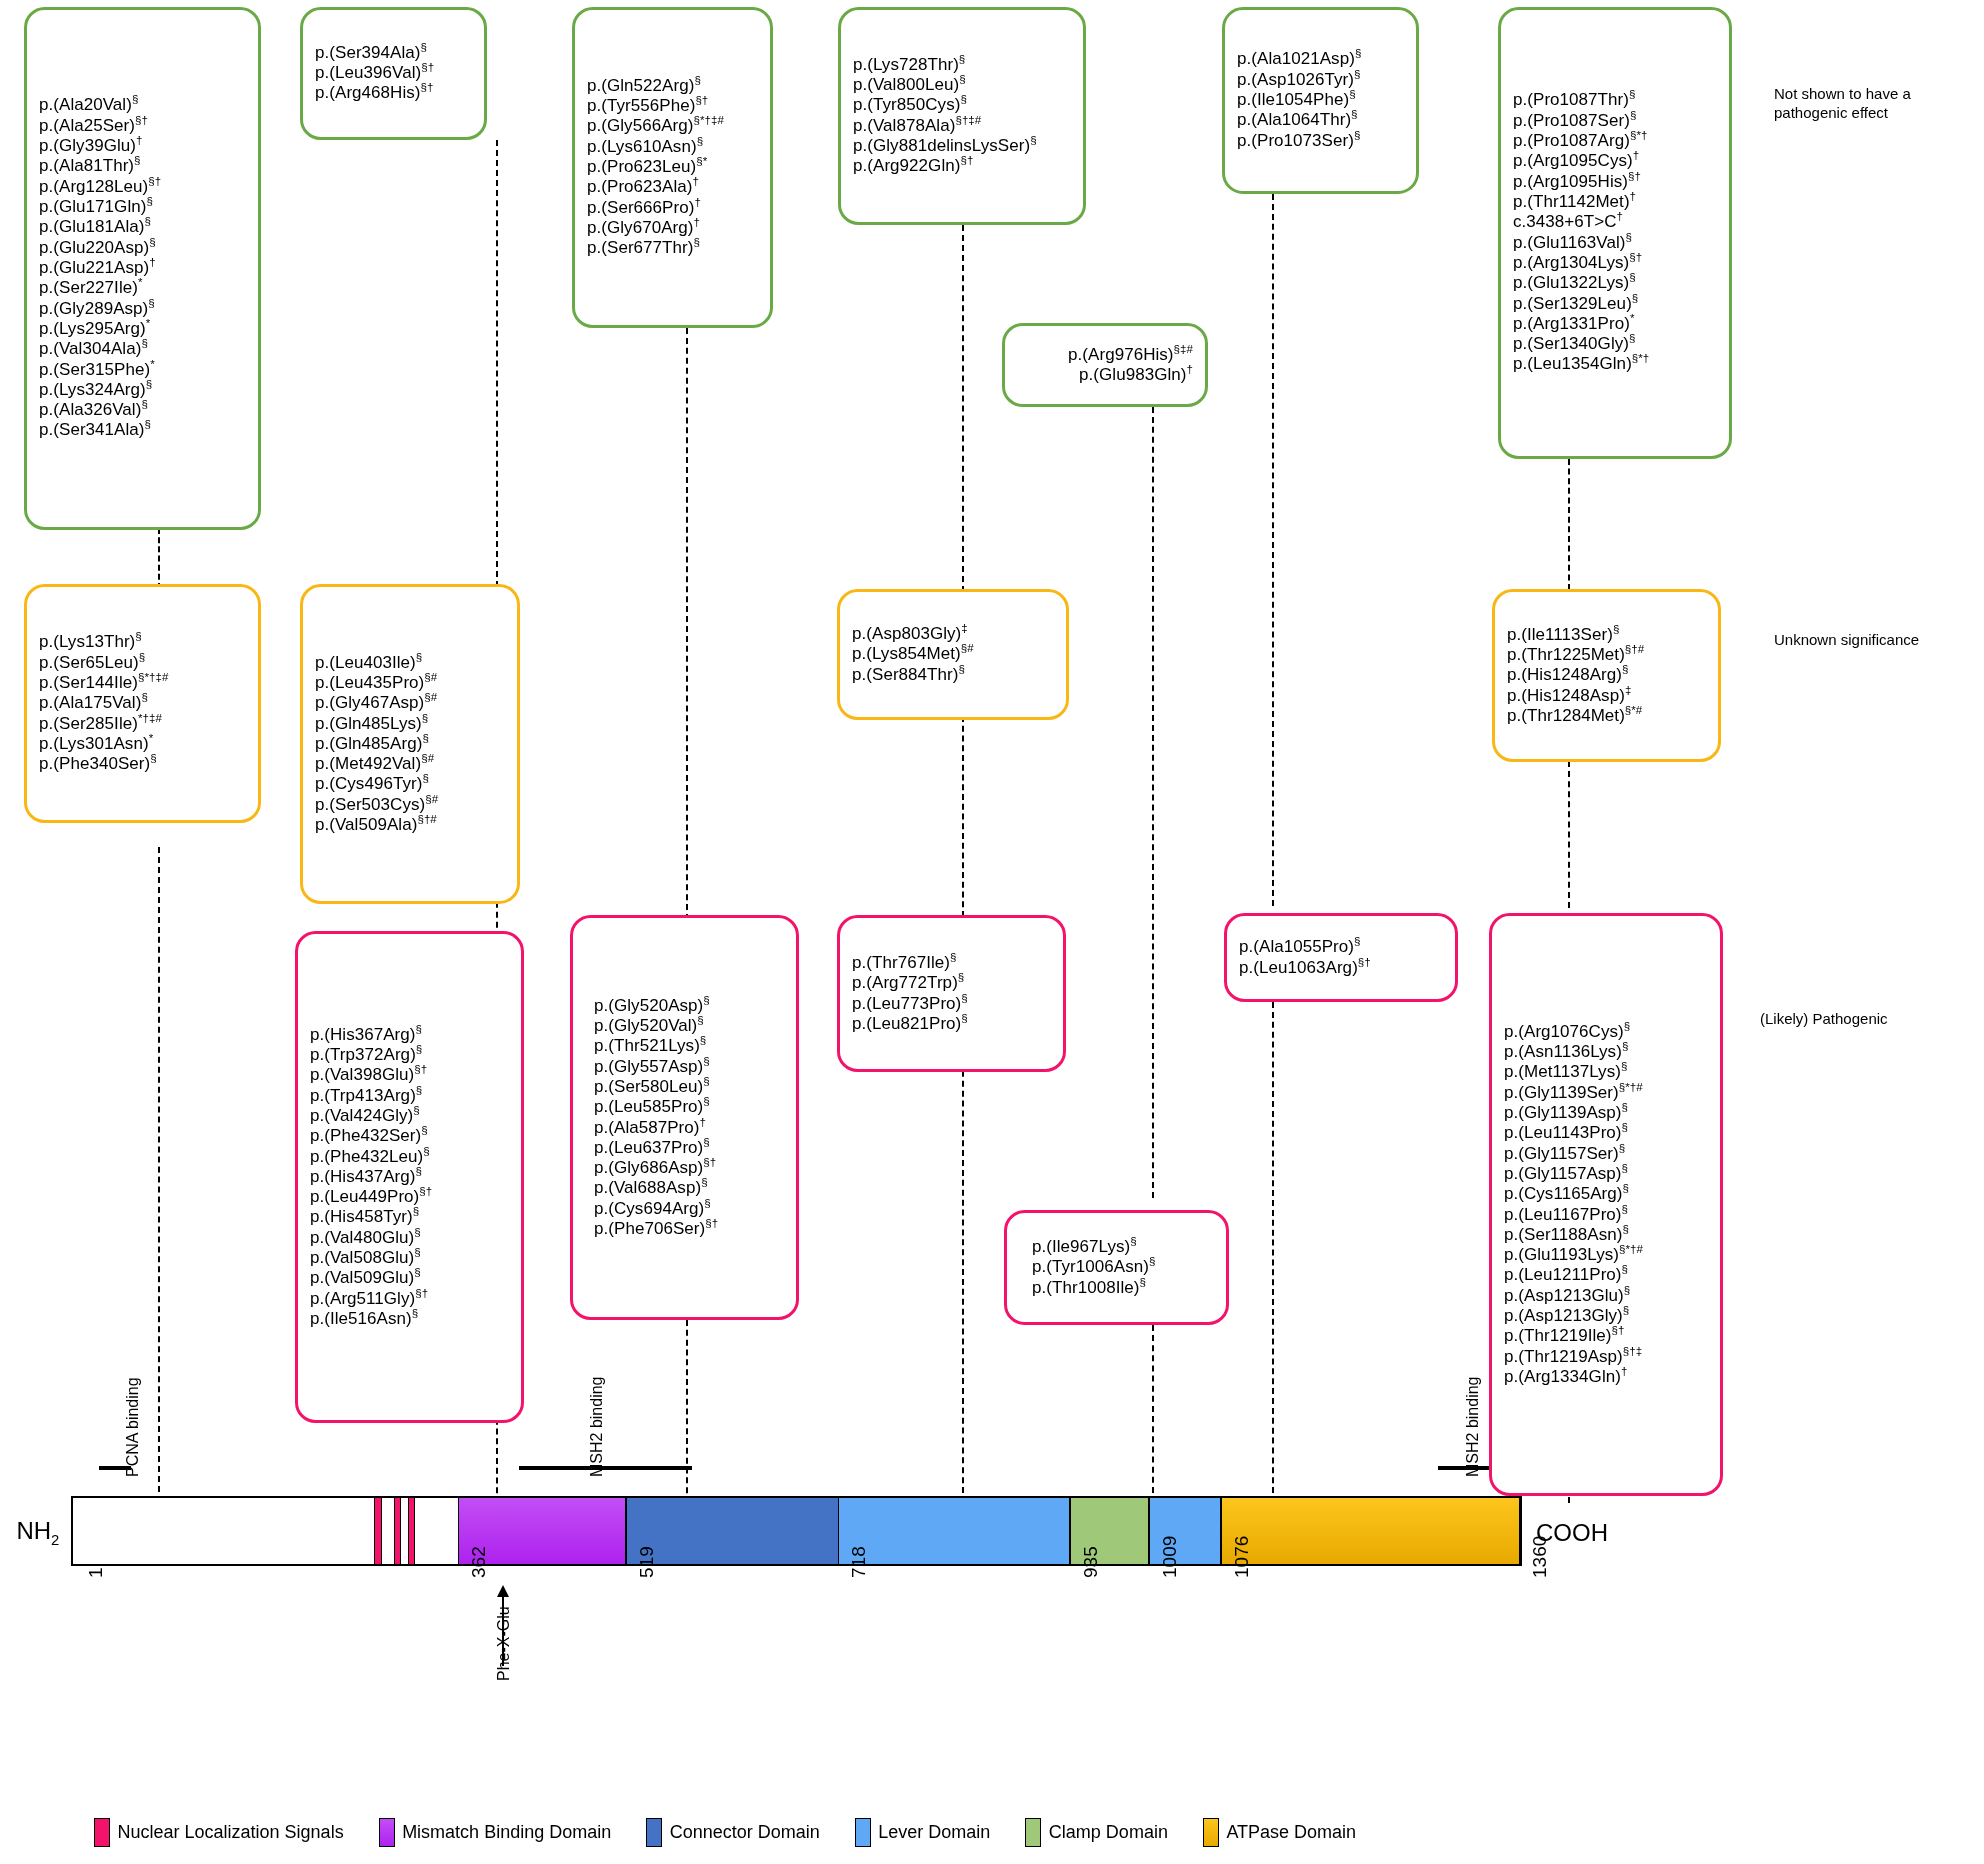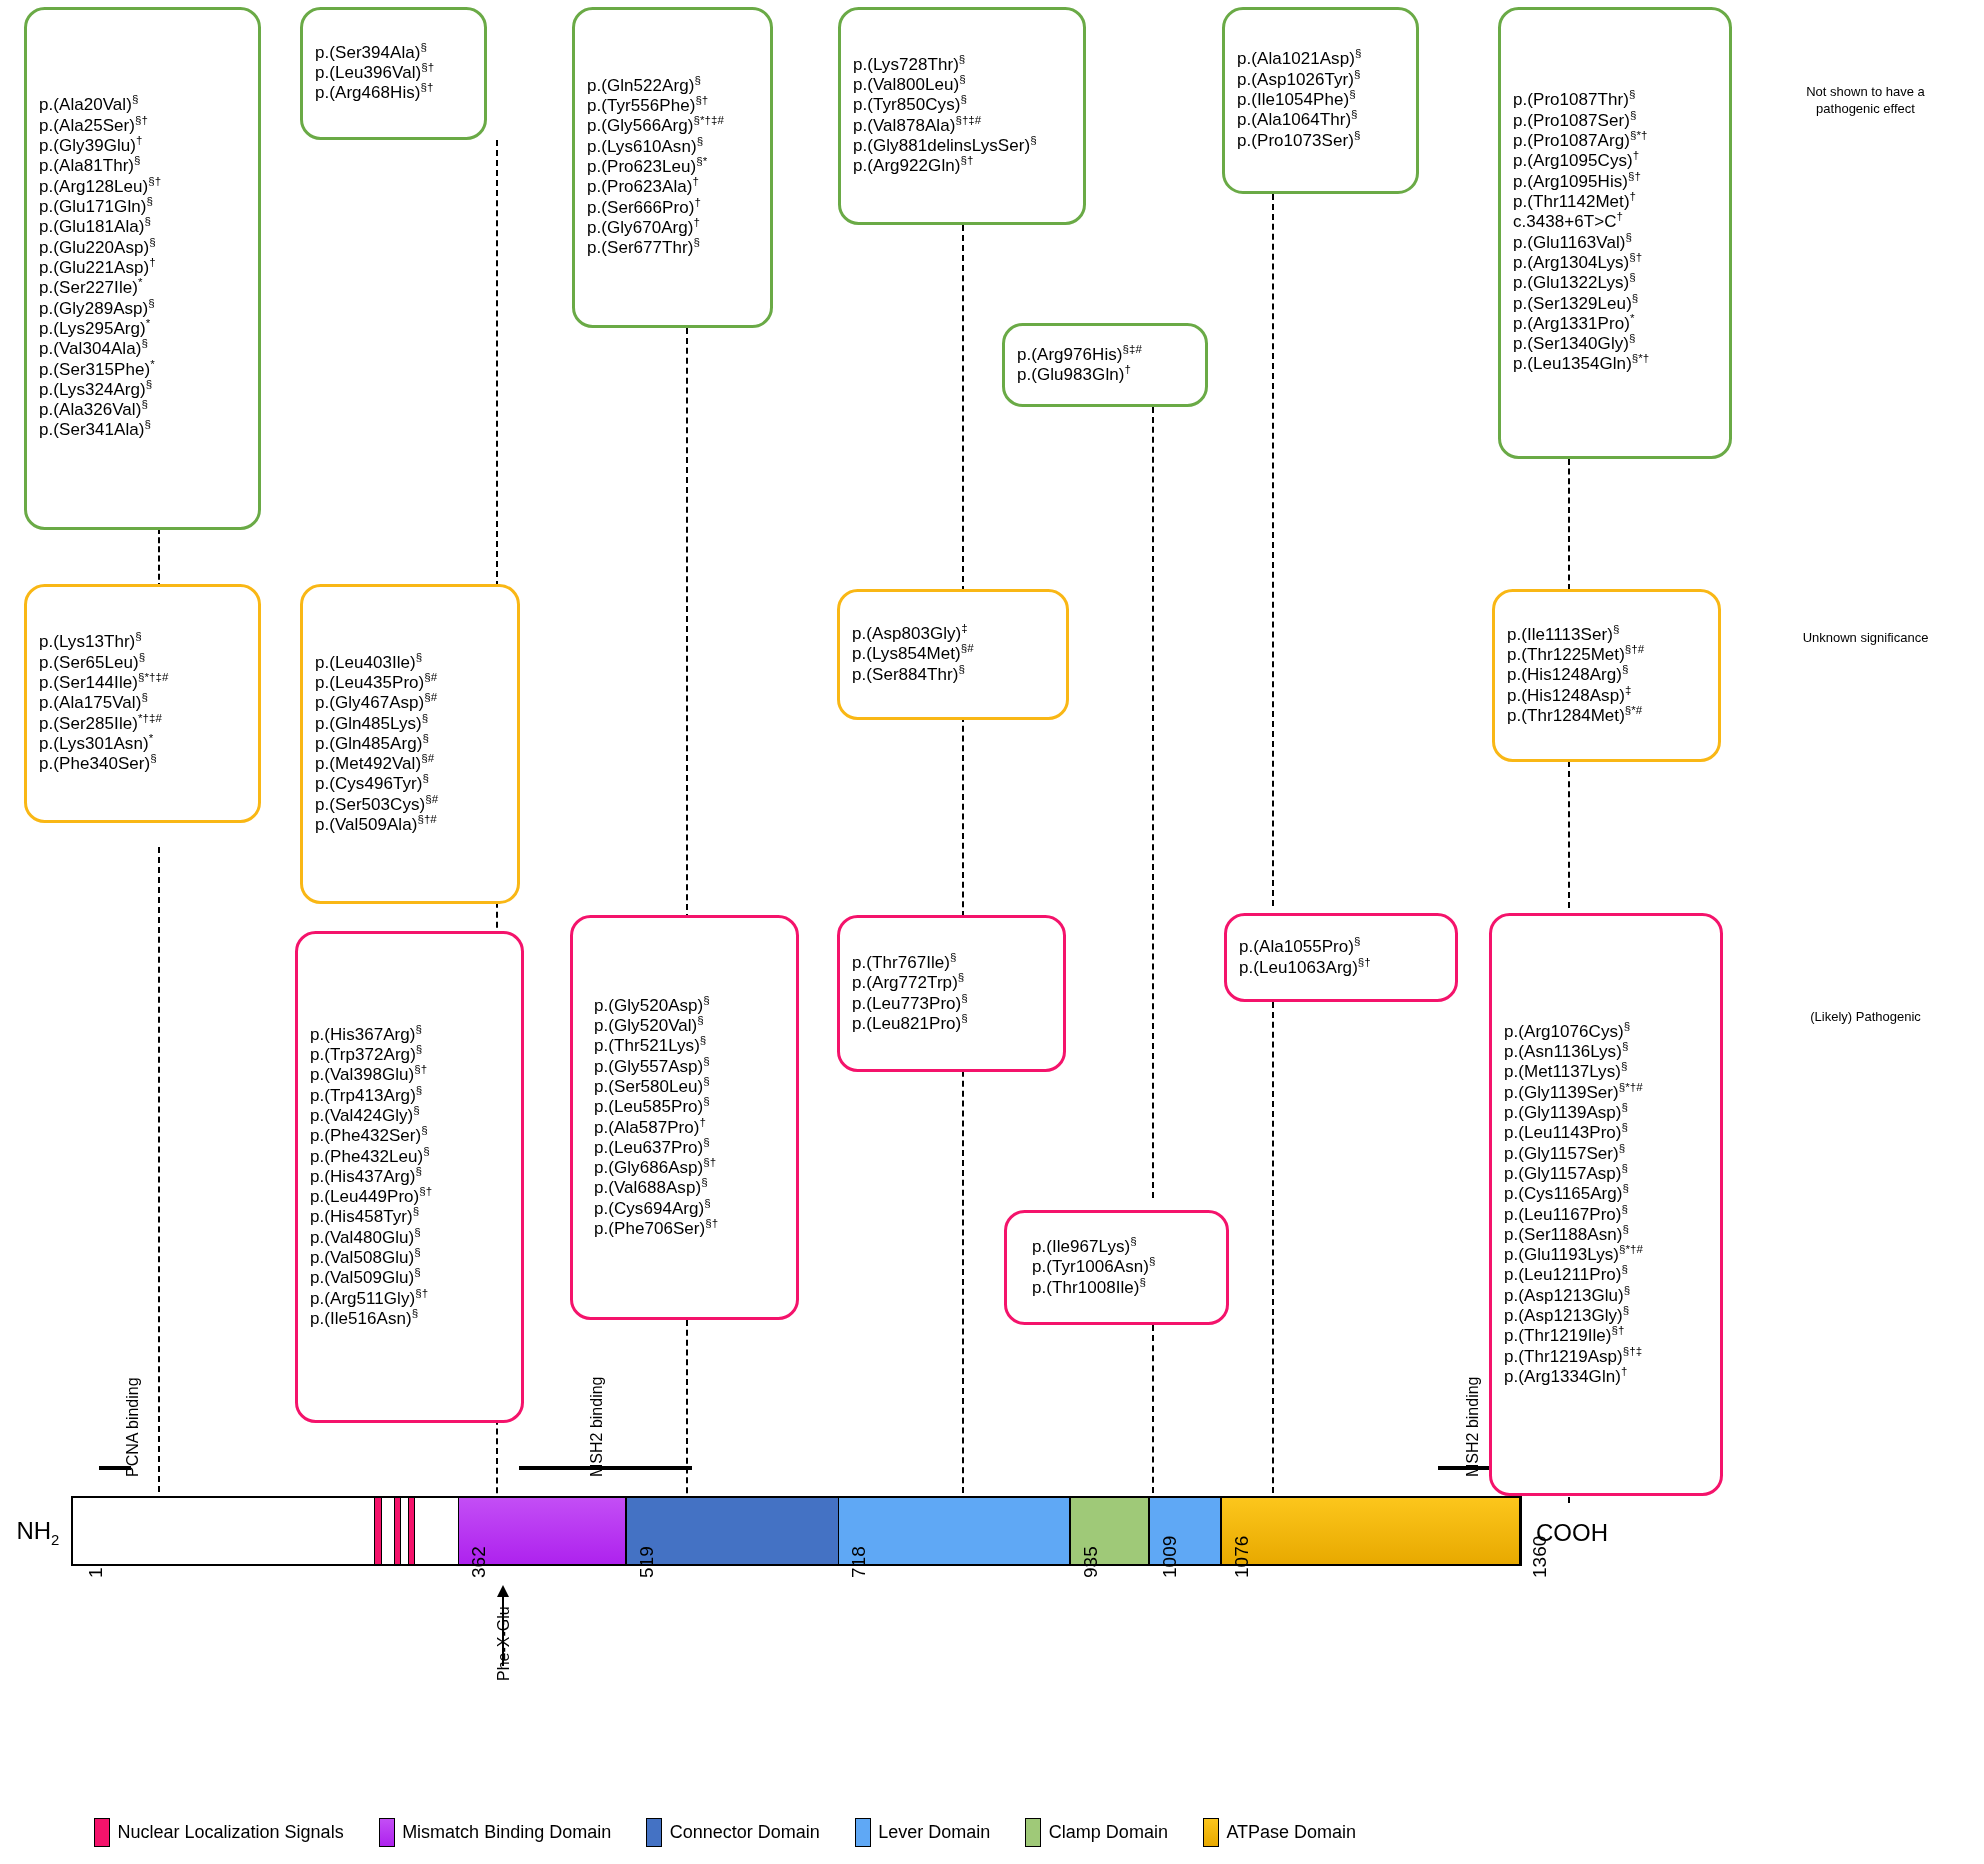--- a/index.html
+++ b/index.html
@@ -38,23 +38,22 @@
   
   .lead {
     position:absolute;
     border-left:2.3px dashed #000;
     z-index:1;
   }
 
   
   .catlabel {
     position:absolute;
-    font-size:13px;
+    font-size:15px;
     line-height:1.28;
-    text-align:center;
     z-index:3;
   }
 
   
   #protein-bar {
     position:absolute;
     left:71px; top:1496px;
     width:1451px; height:70px;
     border:2.3px solid #000;
     background:#fff;
@@ -189,21 +188,21 @@
 
   <div class="vbox green" style="left:838px; top:6.6px; width:248px; height:218px;">
     <div class="line">p.(Lys728Thr)<sup>§</sup></div>
     <div class="line">p.(Val800Leu)<sup>§</sup></div>
     <div class="line">p.(Tyr850Cys)<sup>§</sup></div>
     <div class="line">p.(Val878Ala)<sup>§†‡#</sup></div>
     <div class="line">p.(Gly881delinsLysSer)<sup>§</sup></div>
     <div class="line">p.(Arg922Gln)<sup>§†</sup></div>
   </div>
 
-  <div class="vbox green" style="left:1002px; top:323px; width:206px; height:84px;">
+  <div class="vbox green" style="left:1002px; top:323px; width:206px; height:84px;text-align:right;">
     <div class="line">p.(Arg976His)<sup>§‡#</sup></div>
     <div class="line">p.(Glu983Gln)<sup>†</sup></div>
   </div>
 
   <div class="vbox green" style="left:1222px; top:6.6px; width:197px; height:187px;border-radius:21px;">
     <div class="line">p.(Ala1021Asp)<sup>§</sup></div>
     <div class="line">p.(Asp1026Tyr)<sup>§</sup></div>
     <div class="line">p.(Ile1054Phe)<sup>§</sup></div>
     <div class="line">p.(Ala1064Thr)<sup>§</sup></div>
     <div class="line">p.(Pro1073Ser)<sup>§</sup></div>

